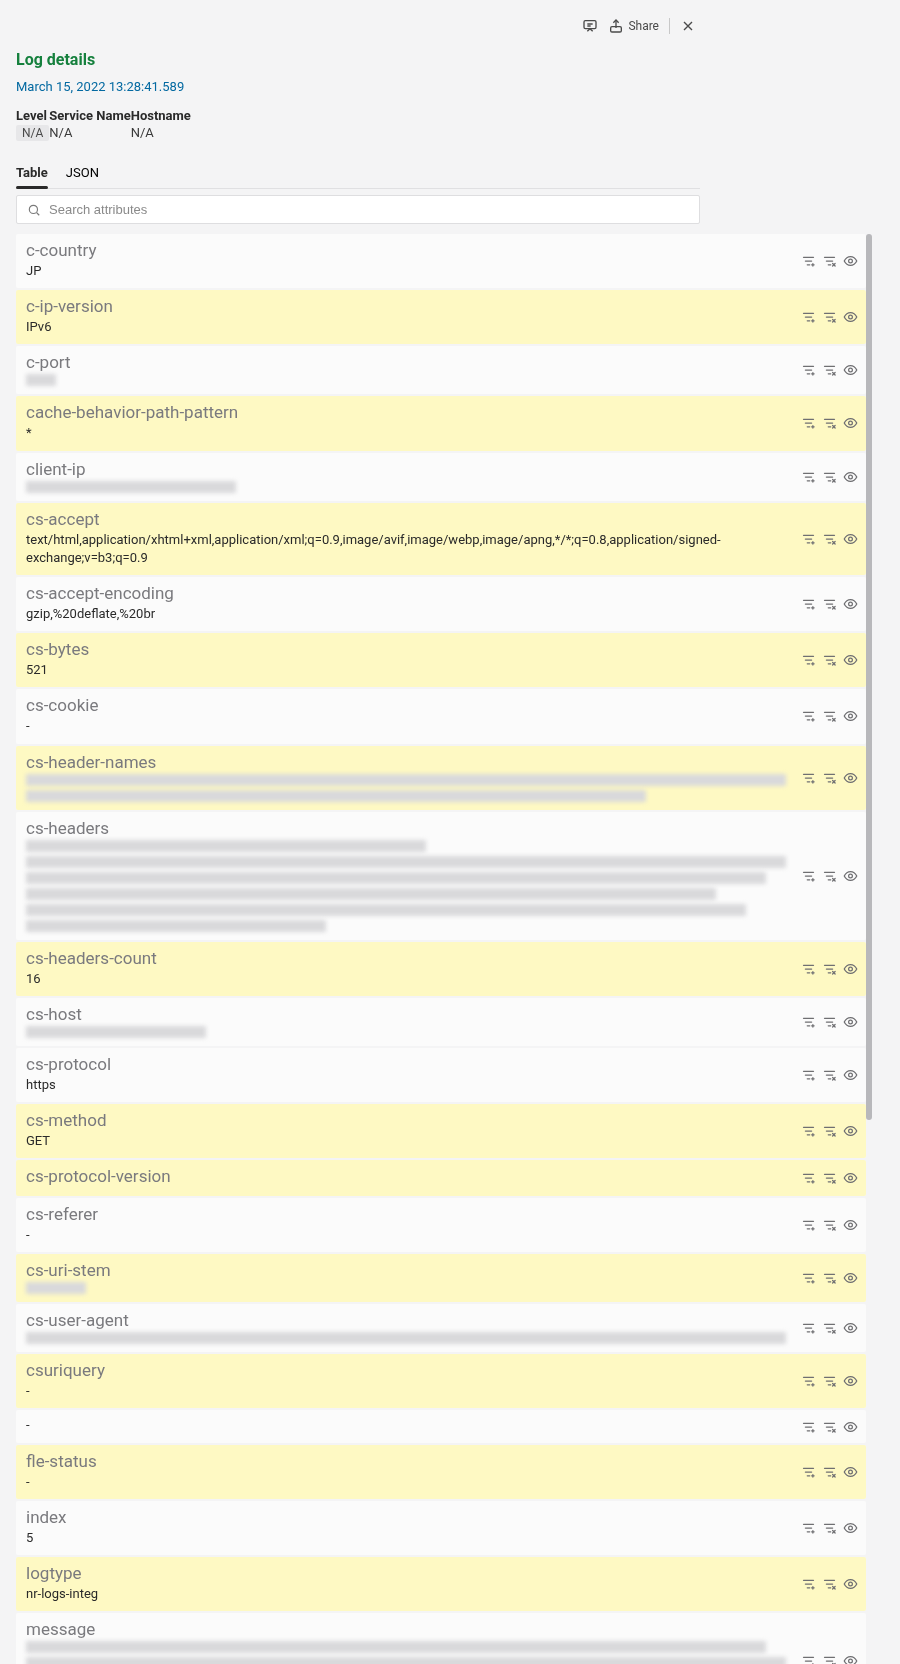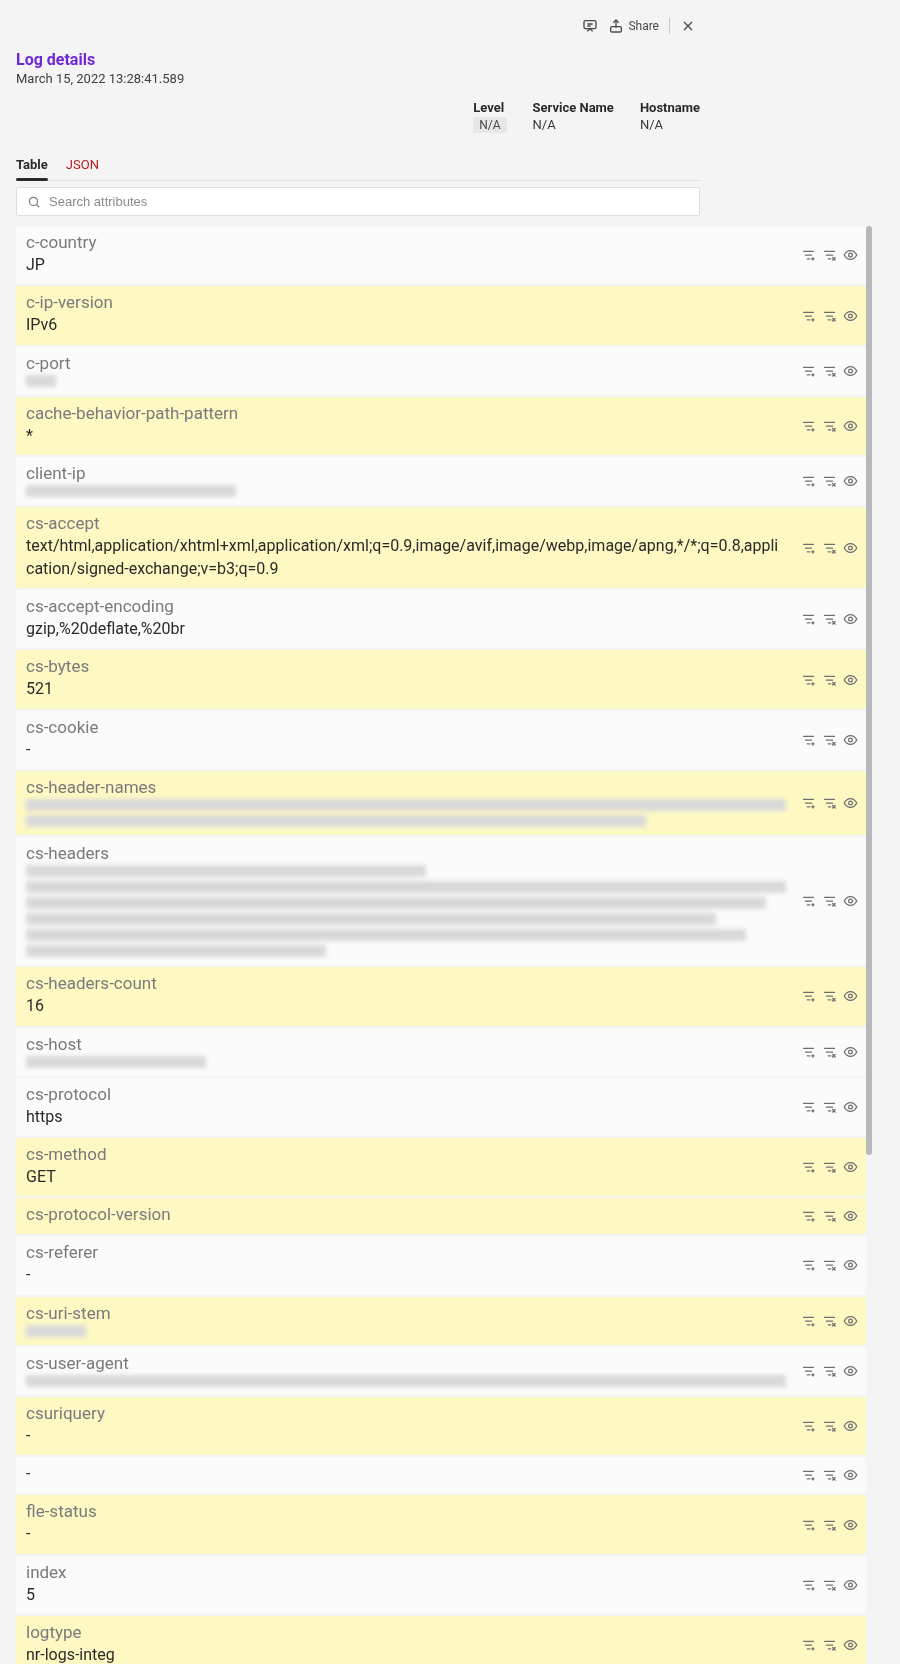--- a/index.html
+++ b/index.html
@@ -43,34 +43,32 @@
   }
   .top-toolbar svg { width: 16px; height: 16px; }
 
   
   .header {
     margin-bottom: 14px;
   }
   .header .title {
     font-size: 16px;
     font-weight: 700;
-    color: #6d28d9;
+    color: #15803d;
   }
   .header .timestamp {
     font-size: 13px;
-    color: #404040;
-    margin-top: 2px;
+    color: #0369a1;
+    margin-top: 10px;
   }
 
   
   .meta {
     display: flex;
-    gap: 26px;
     margin-bottom: 18px;
-    justify-content: flex-end;
   }
   .meta-col { display: flex; flex-direction: column; gap: 2px; }
   .meta-label { font-weight: 700; font-size: 13px; color: #2a2a2a; }
   .meta-value { font-size: 13px; color: #3a3a3a; }
   .meta-badge {
     display: inline-block;
     background: #e7e7e9;
     color: #4a4a4a;
     padding: 1px 6px;
     border-radius: 2px;
@@ -80,21 +78,21 @@
   
   .tabs {
     display: flex;
     gap: 18px;
     border-bottom: 1px solid #e0e0e2;
     margin-bottom: 0;
   }
   .tab {
     padding: 6px 0 8px 0;
     font-size: 13px;
-    color: #b91c1c;
+    color: #000000;
     cursor: pointer;
     position: relative;
   }
   .tab.active {
     font-weight: 700;
     color: #2a2a2a;
   }
   .tab.active::after {
     content: "";
     position: absolute;
@@ -161,21 +159,21 @@
   }
   .attr-row.light { background: #fbfbfb; }
   .attr-row.dark  { background: #fef9c3; }
   .attr-key {
     font-size: 17px;
     color: #7a7a7e;
     margin-bottom: 2px;
     display:block;
   }
   .attr-val {
-    font-size: 16px;
+    font-size: 13px;
     color: #2a2a2a;
     line-height: 1.4;
     word-break: break-word;
     padding-right: 70px; 
   }
   .redact-block {
     display:inline-block;
     background:#d9d9db;
     height:12px;
     border-radius:1px;

